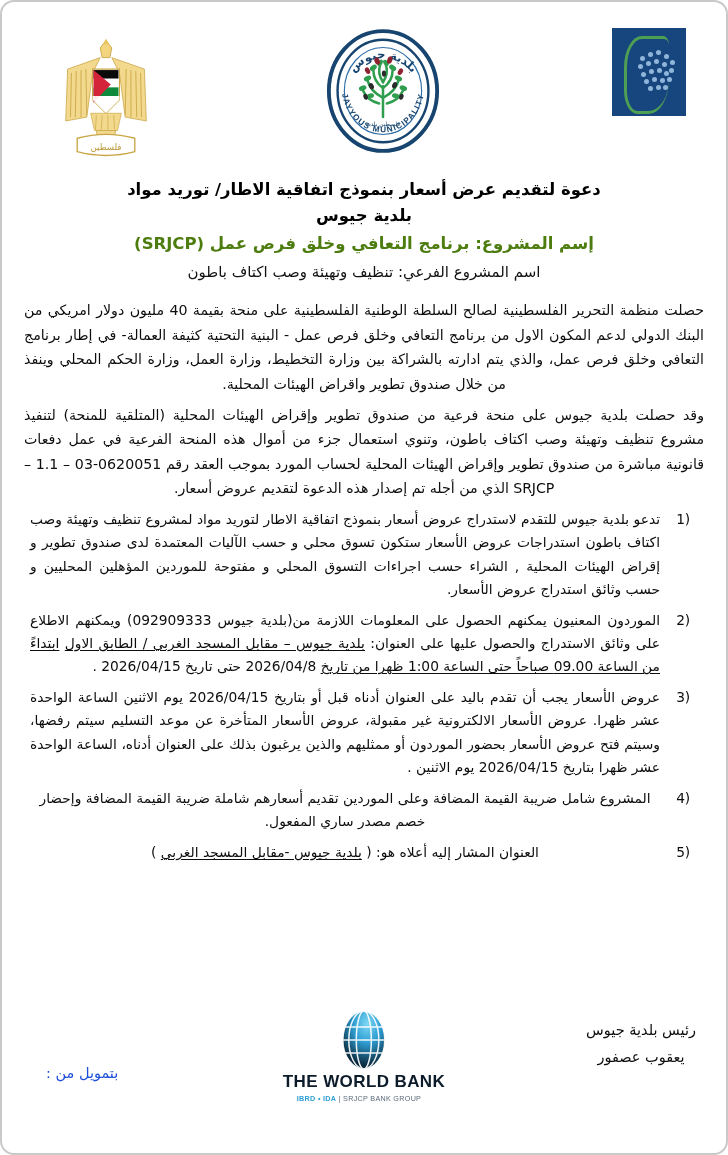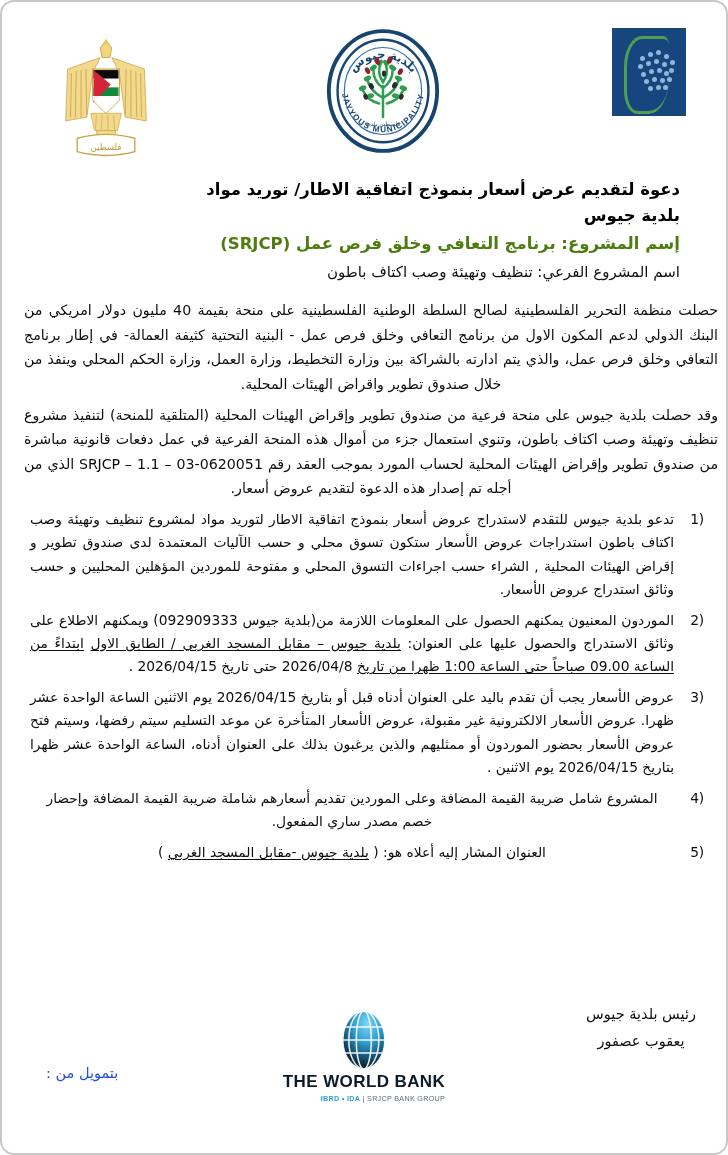--- a/index.html
+++ b/index.html
@@ -71,36 +71,36 @@
     white-space: nowrap; direction: ltr;
   }
 
   
   .seal { width: 116px; height: 126px; }
 
   
   .eagle { width: 96px; height: 136px; }
 
   
-  .title-block { padding: 0 46px; }
+  .title-block { text-align: center; padding: 0 46px; }
   .doc-title {
     font-size: 16.5px; font-weight: bold; color: #000;
     line-height: 1.55; letter-spacing: -0.2px;
   }
   .project-name {
     font-size: 16.5px; font-weight: bold; color: #4d7c0f;
     margin-top: 4px; line-height: 1.5;
   }
   .subproject-name {
     font-size: 15px; font-weight: normal; color: #111;
     margin-top: 4px; line-height: 1.5;
   }
 
   
-  .body-block { padding: 8px 8px 0 22px; }
+  .body-block { padding: 8px 22px 0 22px; }
   p.para {
     margin: 7px 0 0 0;
     font-size: 14.2px;
     line-height: 1.72;
     color: #0d0d0d;
     text-align: justify;
     text-align-last: center;
     letter-spacing: -0.15px;
   }
 
@@ -131,38 +131,38 @@
   .u { text-decoration: underline; text-underline-offset: 2px; }
 
   
   .footer {
     position: absolute;
     left: 0; right: 0; bottom: 0;
     height: 160px;
   }
   .signature {
     position: absolute;
-    right: 30px; top: 8px;
+    right: 30px; top: 24px;
     text-align: center;
     font-size: 14.5px;
     line-height: 1.85;
     color: #0d0d0d;
   }
   .funded-by {
     position: absolute;
     left: 44px; top: 72px;
     font-size: 14.5px;
     color: #1d4ed8;
   }
   .wb-logo {
     position: absolute;
     left: 50%;
     transform: translateX(-50%);
     top: 16px;
-    text-align: right;
+    text-align: left;
   }
   .wb-globe { display: block; margin: 0 auto; }
   .wb-name {
     font-family: "Liberation Sans", sans-serif;
     font-size: 17px;
     font-weight: bold;
     letter-spacing: 0.4px;
     color: #0c1b2a;
     direction: ltr;
     margin-top: 1px;

